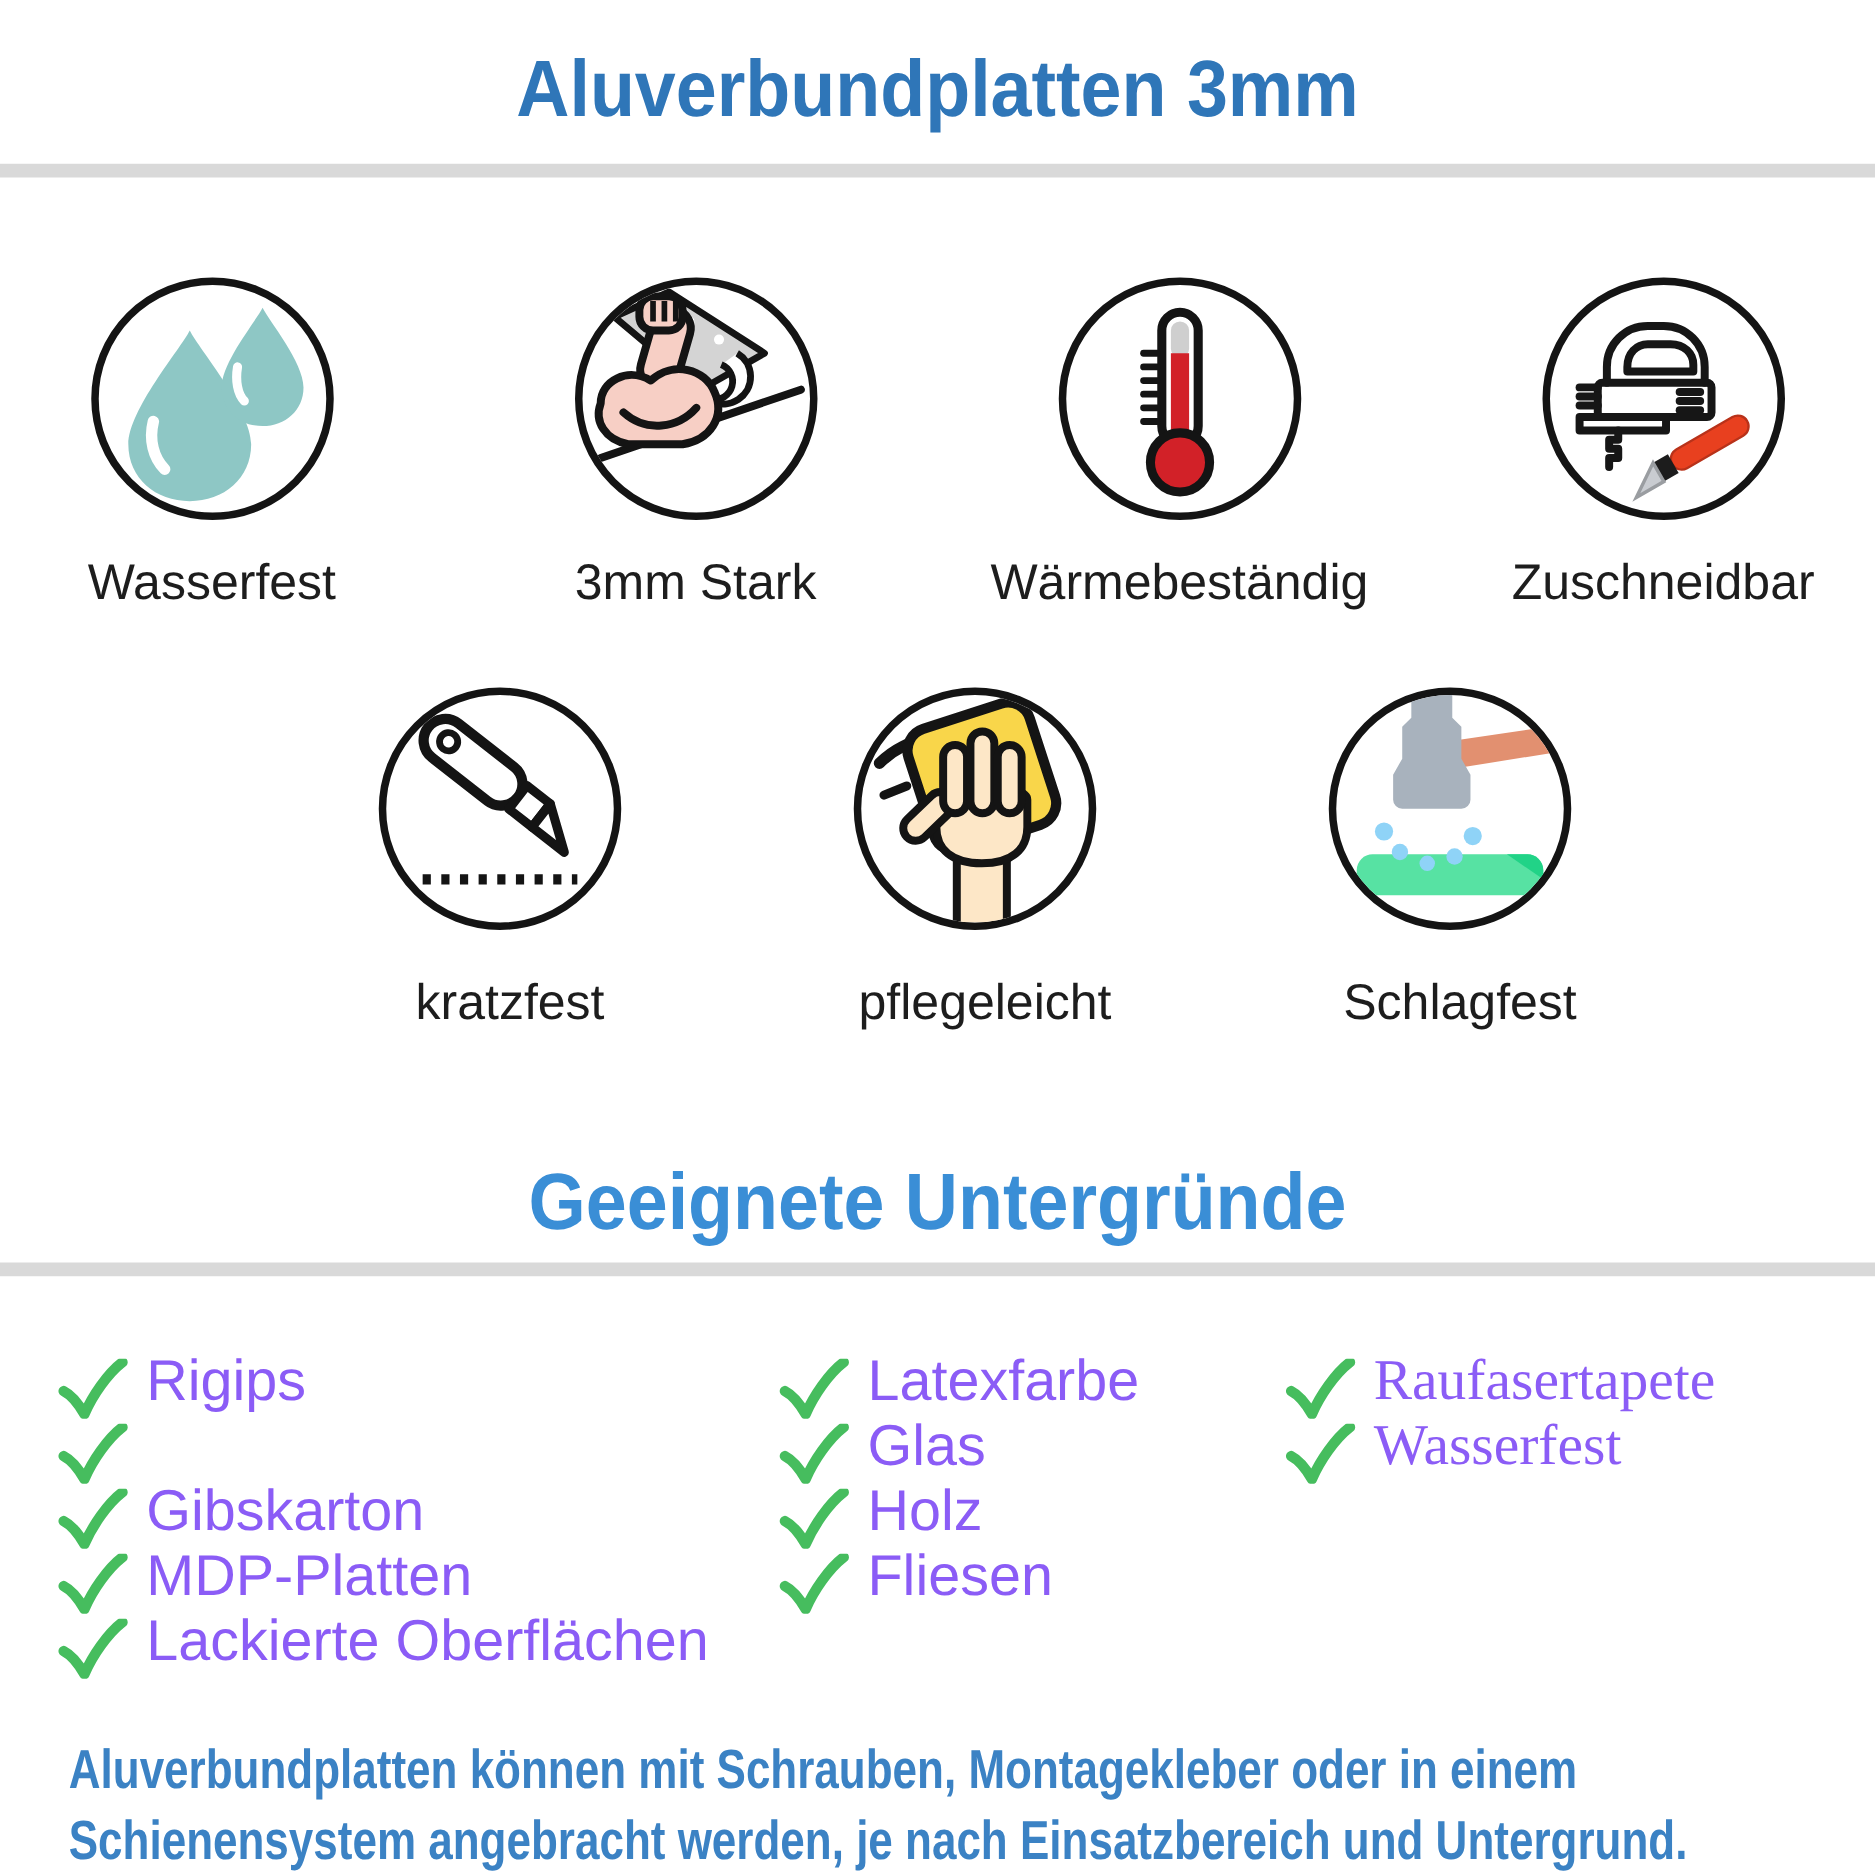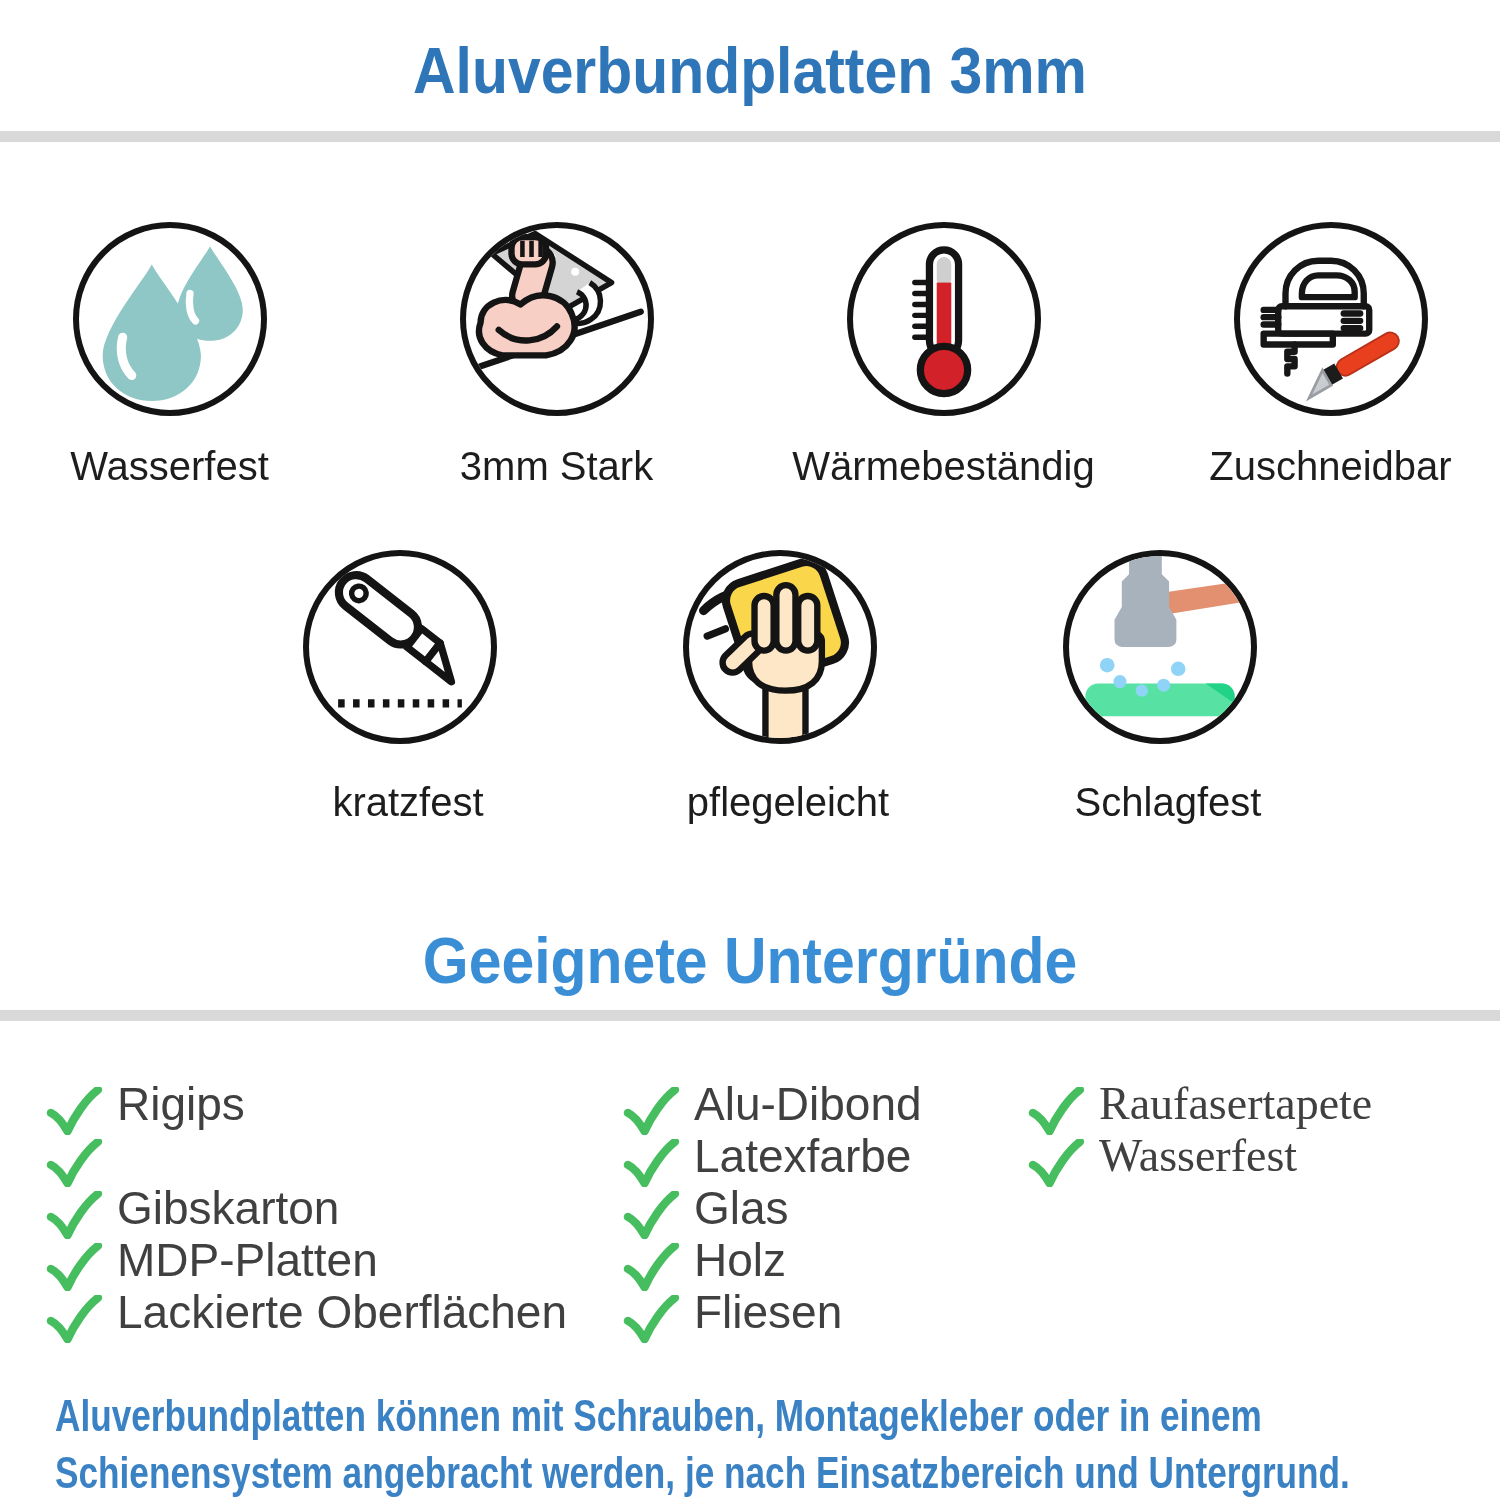--- a/index.html
+++ b/index.html
@@ -45,21 +45,21 @@
   #row2 .feature-label{margin-top:36px;margin-left:16px;}
 
   
   .sub-col{position:absolute;top:1078px;}
   #col1{left:45px;}
   #col2{left:622px;}
   #col3{left:1027px;font-family:Liberation Serif, serif;}
   .sub-item{display:flex;align-items:center;height:52px;}
   .check{width:58px;height:48px;flex:0 0 auto;margin-right:14px;transform:translateY(7px);}
   .sub-item span{
-    font-size:46px;color:#404040;line-height:52px;white-space:nowrap;
+    font-size:46px;color:#8b5cf6;line-height:52px;white-space:nowrap;
   }
 
   
   .footer{
     position:absolute;left:55px;top:1387px;width:1700px;
     color:#3b82c4;font-size:44px;font-weight:bold;line-height:57px;
     transform:scaleX(0.80);transform-origin:0 0;white-space:nowrap;
   }
 </style>
 </head>
@@ -241,26 +241,20 @@
         </svg>
       <span>Lackierte Oberflächen</span>
     </div>
   </div>
 
   <div class="sub-col" id="col2">
     <div class="sub-item">
       <svg class="check" viewBox="0 0 60 52">
           <path d="M5 28 C13 32 19 41 23 48 C30 32 43 13 56 3" stroke="#46bd5e" stroke-width="9" fill="none" stroke-linecap="round" stroke-linejoin="round"></path>
         </svg>
-      <span>Alu-Dibond</span>
-    </div>
-    <div class="sub-item">
-      <svg class="check" viewBox="0 0 60 52">
-          <path d="M5 28 C13 32 19 41 23 48 C30 32 43 13 56 3" stroke="#46bd5e" stroke-width="9" fill="none" stroke-linecap="round" stroke-linejoin="round"></path>
-        </svg>
       <span>Latexfarbe</span>
     </div>
     <div class="sub-item">
       <svg class="check" viewBox="0 0 60 52">
           <path d="M5 28 C13 32 19 41 23 48 C30 32 43 13 56 3" stroke="#46bd5e" stroke-width="9" fill="none" stroke-linecap="round" stroke-linejoin="round"></path>
         </svg>
       <span>Glas</span>
     </div>
     <div class="sub-item">
       <svg class="check" viewBox="0 0 60 52">

